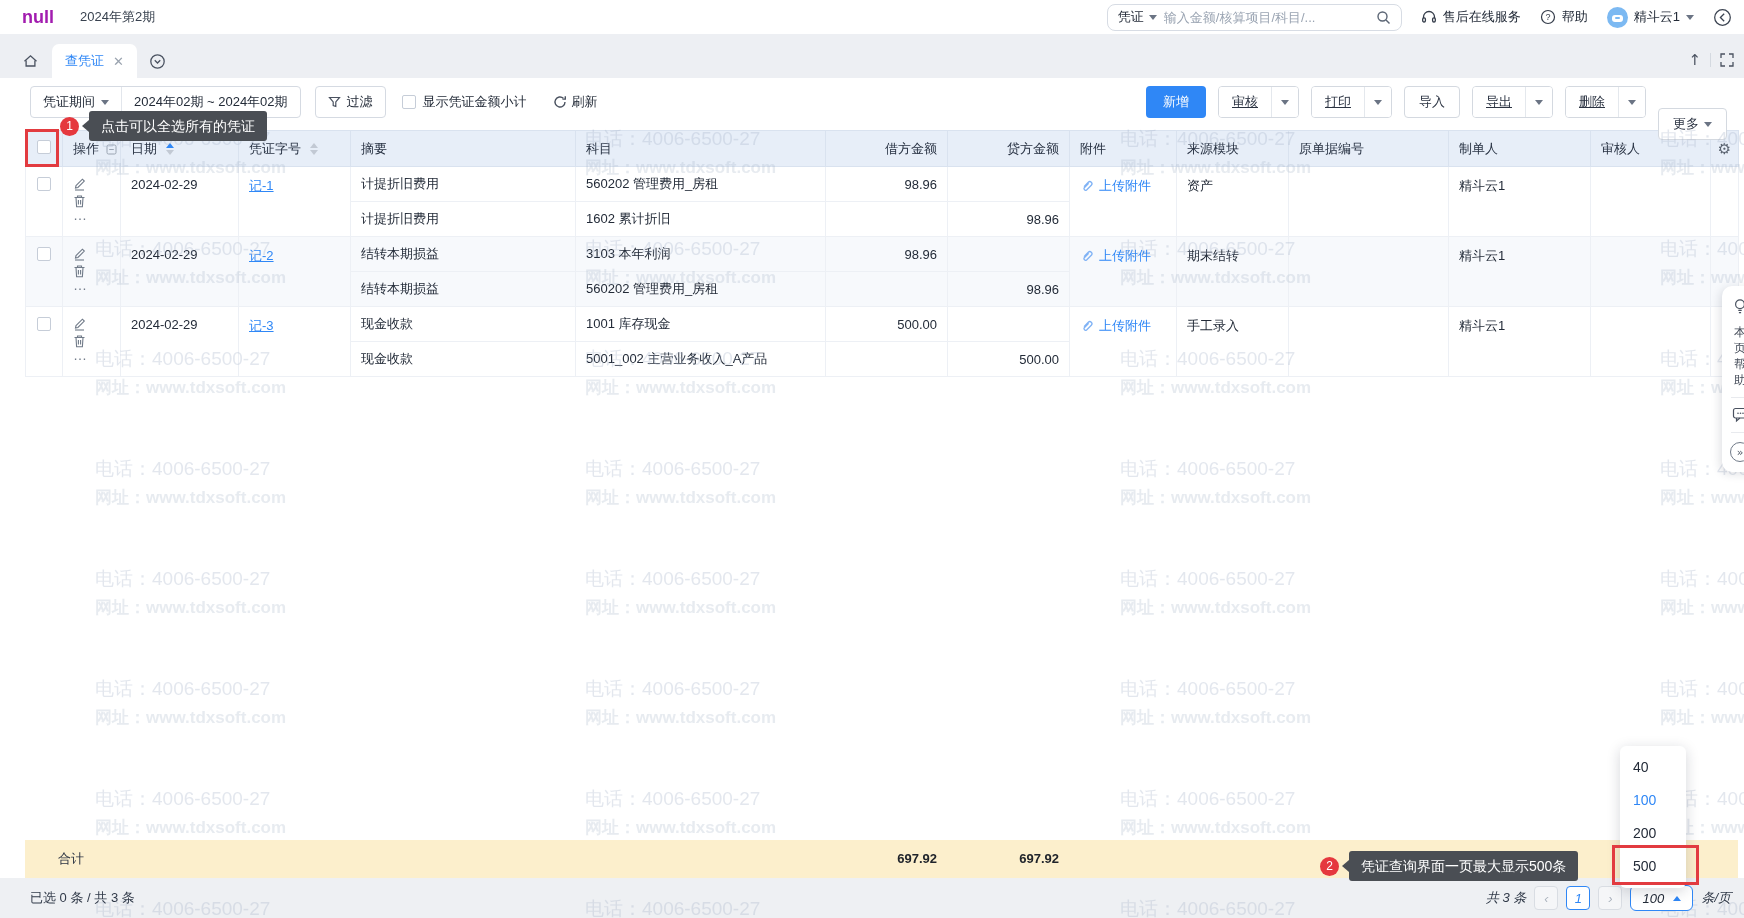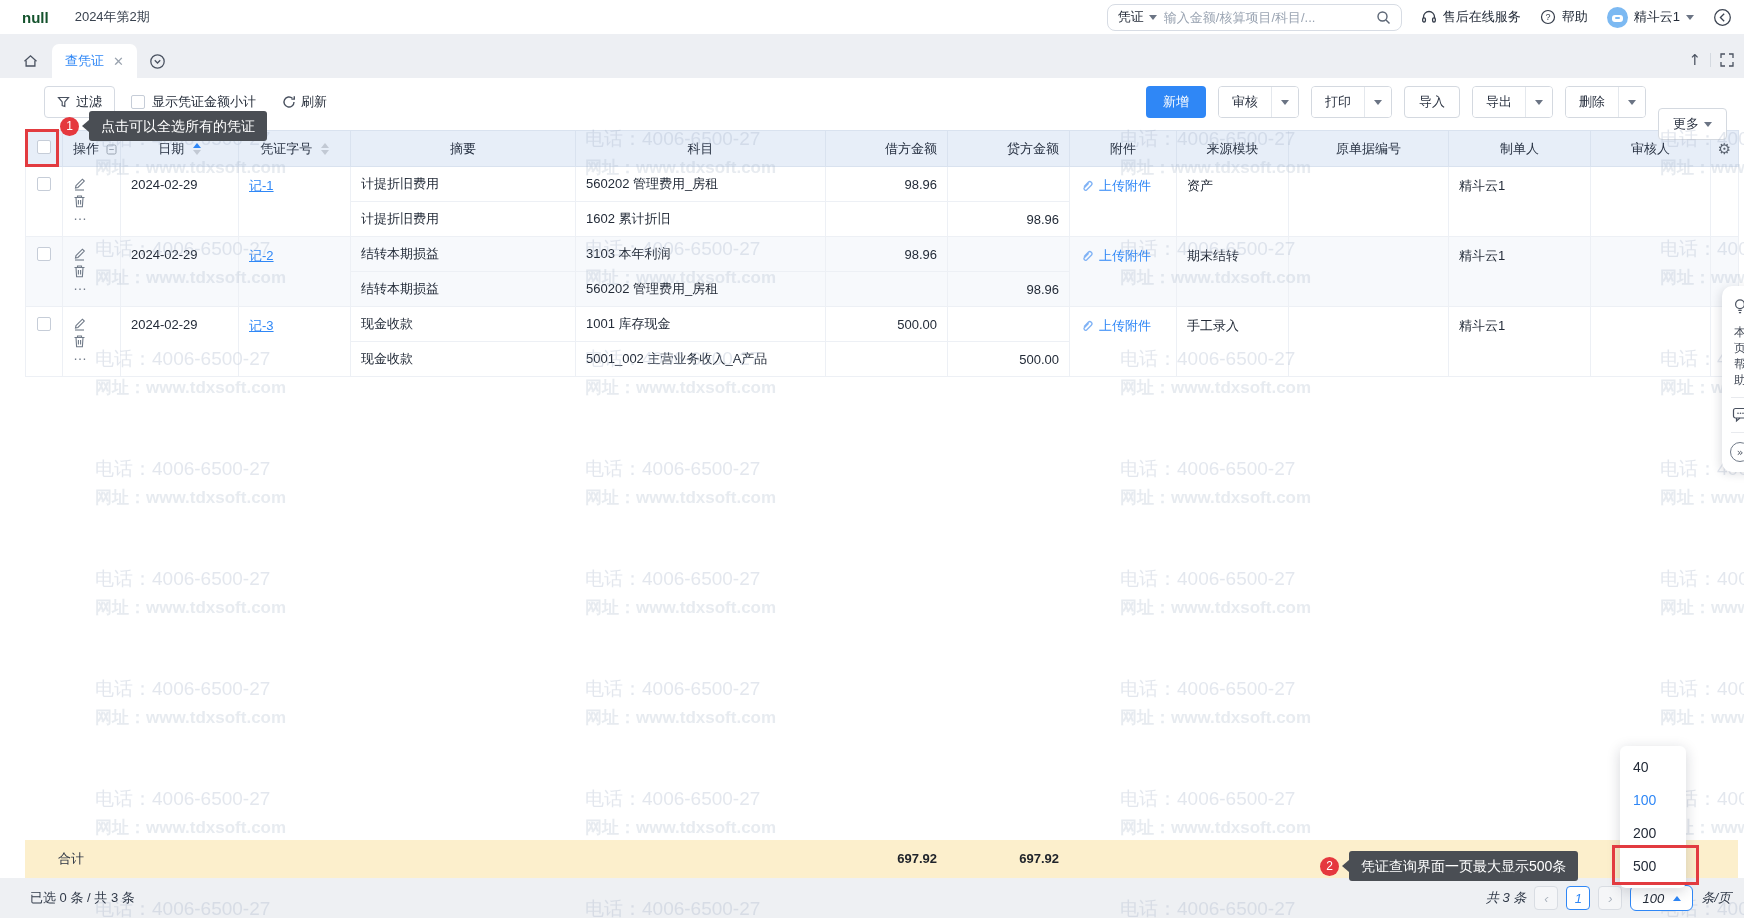--- a/index.html
+++ b/index.html
@@ -2,21 +2,21 @@
 <html><head>
 <meta charset="utf-8">
 <style>
   * { margin:0; padding:0; box-sizing:border-box; }
   html,body { width:1744px; height:918px; overflow:hidden; }
   body { position:relative; background:#fff; font-family:"Liberation Sans","DejaVu Sans",sans-serif; color:#232b38; font-size:13px; }
   .uni { font-family:"DejaVu Sans",sans-serif; }
 
   
   .topbar { position:absolute; left:0; top:0; width:1744px; height:34px; background:#fff; display:flex; align-items:center; padding:0 12px 0 22px; z-index:55; }
-  .app-name { font-size:15px; font-weight:700; color:#14532d; }
+  .app-name { font-size:18px; font-weight:700; color:#a21caf; }
   .period { font-size:13px; color:#39424f; margin-left:26px; }
   .topbar-right { margin-left:auto; display:flex; align-items:center; gap:19px; }
   .searchbox { width:295px; height:27px; border:1px solid #d7dce4; border-radius:8px; display:flex; align-items:center; padding:0 10px; gap:7px; background:#fff; }
   .search-cat { display:flex; align-items:center; gap:5px; font-size:13px; color:#232b38; cursor:pointer; white-space:nowrap; }
   .caret-down { width:0; height:0; border-left:4px solid transparent; border-right:4px solid transparent; border-top:5px solid #6b7484; display:inline-block; }
   .searchbox input { border:none; outline:none; flex:1; min-width:0; font-size:13px; font-family:inherit; color:#232b38; background:transparent; }
   .searchbox input::placeholder { color:#9aa4b2; }
   .top-item { display:flex; align-items:center; gap:6px; font-size:13px; color:#232b38; cursor:pointer; white-space:nowrap; }
   .avatar { width:21px; height:21px; border-radius:50%; background:#7cb9f2; position:relative; }
   .avatar::after { content:""; position:absolute; left:5px; top:8px; width:11px; height:7px; background:#fff; border-radius:3px; }
@@ -39,28 +39,28 @@
   .ctrl-seg { padding:0 12px; display:flex; align-items:center; gap:6px; font-size:13px; color:#232b38; cursor:pointer; }
   .ctrl-sep { width:1px; background:#e2e6ec; margin:0; }
   .filter-btn { height:32px; border:1px solid #d5dae2; border-radius:4px; display:flex; align-items:center; gap:6px; padding:0 12px; margin-left:14px; background:#fff; font-size:13px; cursor:pointer; }
   .check-item { display:flex; align-items:center; gap:7px; margin-left:16px; cursor:pointer; }
   .cb { display:inline-block; width:14px; height:14px; border:1px solid #c6cdd8; border-radius:2px; background:#fff; flex:0 0 auto; }
   .refresh-btn { display:flex; align-items:center; gap:5px; margin-left:26px; cursor:pointer; }
   .toolbar-right { position:absolute; right:17px; top:86px; display:flex; gap:12px; z-index:20; }
   .btn { height:32px; border:1px solid #d4d9e0; border-radius:4px; background:#fff; font-size:13px; color:#2b3342; font-family:inherit; cursor:pointer; padding:0 14px; }
   .btn-primary { height:32px; width:60px; border:none; border-radius:4px; background:#2f87f6; color:#fff; font-size:13px; font-family:inherit; cursor:pointer; }
   .btn-split { display:flex; height:32px; border:1px solid #d4d9e0; border-radius:4px; overflow:hidden; background:#fff; }
-  .btn-split .seg { border:none; background:#fff; font-size:13px; color:#2b3342; padding:0 13px; font-family:inherit; cursor:pointer; display:flex; align-items:center; }
+  .btn-split .seg { border:none; background:#fff; font-size:13px; color:#2b3342; padding:0 13px; font-family:inherit; cursor:pointer; display:flex; align-items:center;text-decoration:underline; }
   .btn-split .caretseg { border-left:1px solid #e4e8ed; padding:0 9px; }
   .btn-more { display:flex; align-items:center; gap:5px;margin-top:22px; }
 
   
   .grid { position:absolute; left:25px; top:130px; z-index:10; }
   table { border-collapse:collapse; table-layout:fixed; width:1713px; font-size:13px; }
-  th { height:36px; background:#e7eef8; font-weight:400; color:#273142; text-align:center; padding:0 10px; border:1px solid #d9e2ef; white-space:nowrap; }
+  th { height:36px; background:#e7eef8; font-weight:400; color:#273142; text-align:left; padding:0 10px; border:1px solid #d9e2ef; white-space:nowrap; }
   td { height:35px; border:1px solid #edf0f5; padding:0 10px; white-space:nowrap; overflow:hidden; background:#fff; }
   tr.stripe td { background:#f7f9fc; }
   th.amt, td.amt { text-align:right; }
   th.center, td.center { text-align:center; }
   td.vtop { vertical-align:top; padding-top:10px; }
   .vno { color:#2f87f6; text-decoration:underline; cursor:pointer; }
   .upload { color:#2f87f6; display:inline-flex; align-items:center; gap:5px; cursor:pointer; }
   .op-stack { display:flex; flex-direction:column; align-items:flex-start; gap:3px; }
   .op-icon { cursor:pointer; display:flex; }
   .op-more { color:#707a88; font-size:14px; letter-spacing:1px; cursor:pointer; line-height:8px; }
@@ -336,20 +336,30 @@
       <svg width="14" height="14" viewBox="0 0 14 14" fill="none" stroke="#4a5260" stroke-width="1.3">
           <path d="M5 1H1v4M13 9v4H9M9 1h4v4M1 9v4h4"></path>
         </svg>
     </span>
   </div>
 </div>
 
 <div style="position:absolute;left:0;top:78px;width:1744px;height:800px;background:#fff;"></div>
 
 <div class="toolbar">
+  <div class="ctrl-group">
+    <div class="ctrl-seg">
+      <span>凭证期间</span>
+      <span class="caret-down"></span>
+    </div>
+    <div class="ctrl-sep"></div>
+    <div class="ctrl-seg">
+      <span>2024年02期 ~ 2024年02期</span>
+    </div>
+  </div>
   <div class="filter-btn">
     <span style="display:flex;">
       <svg width="13" height="13" viewBox="0 0 13 13" fill="none" stroke="#4a5260" stroke-width="1.2">
           <path d="M1.5 1.5h10L7.8 5.9v4.6l-2.6-1V5.9z"></path>
         </svg>
     </span>
     <span>过滤</span>
   </div>
   <div class="check-item">
     <span class="cb"></span>

